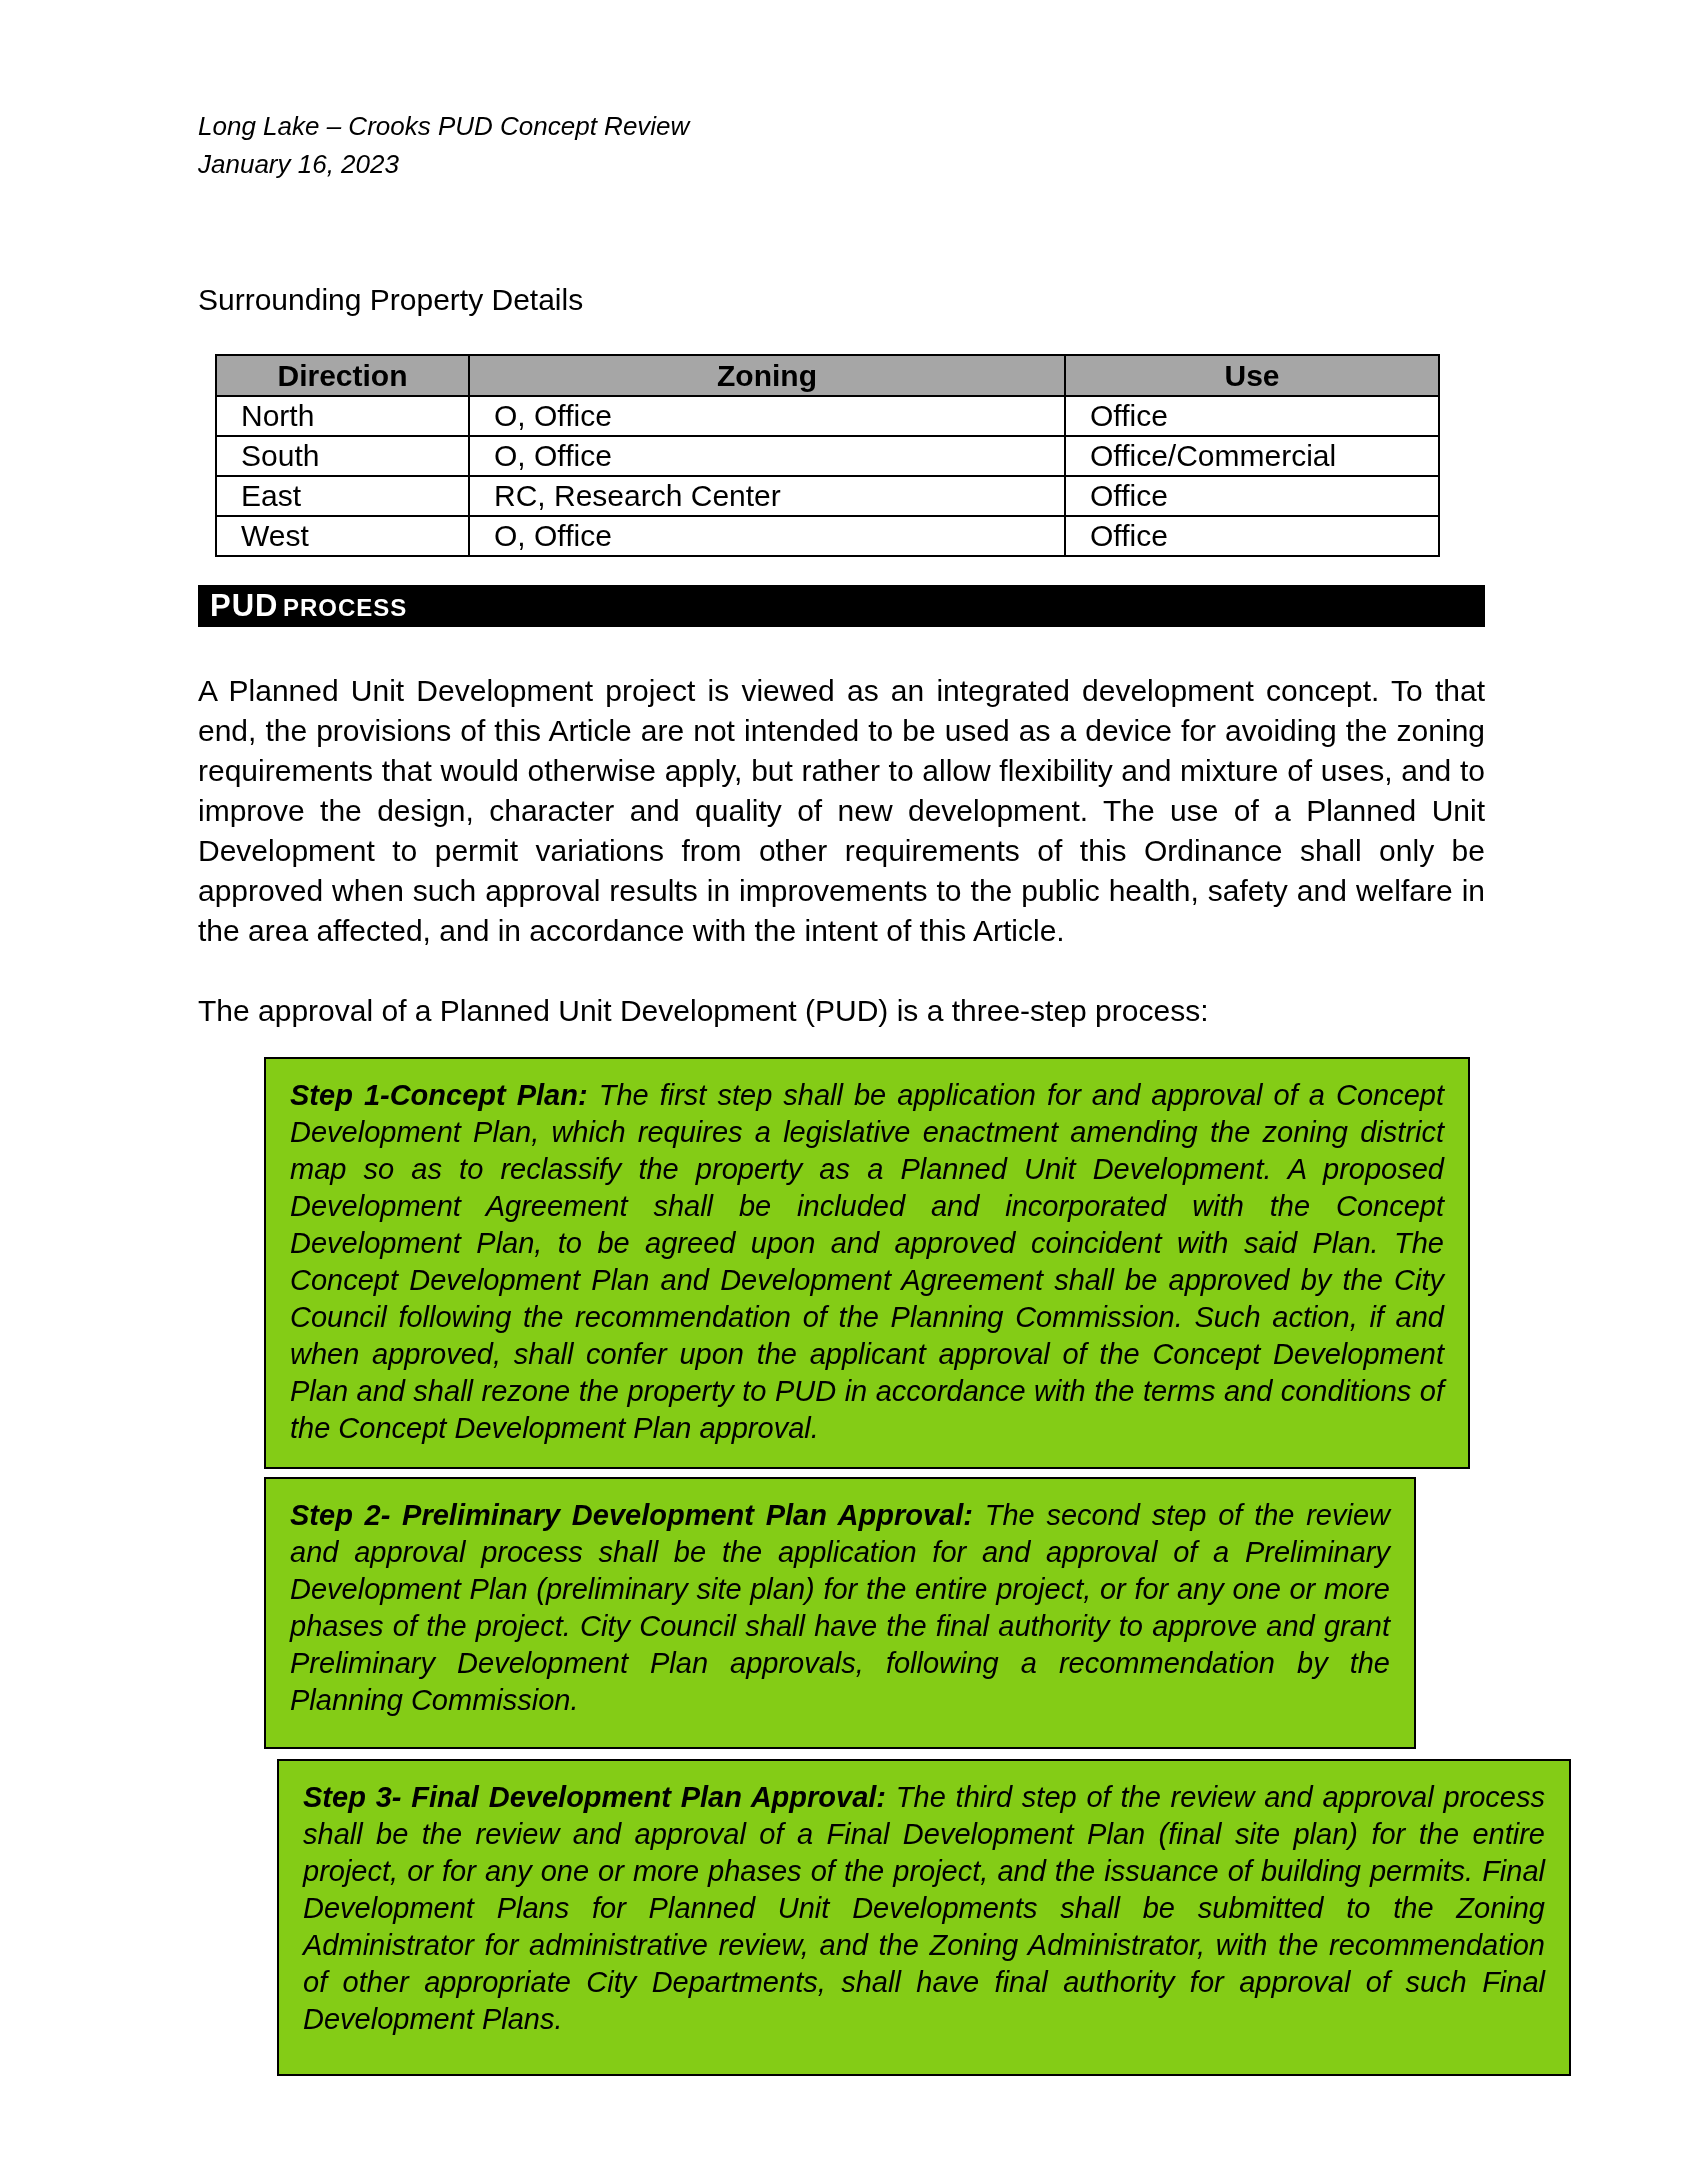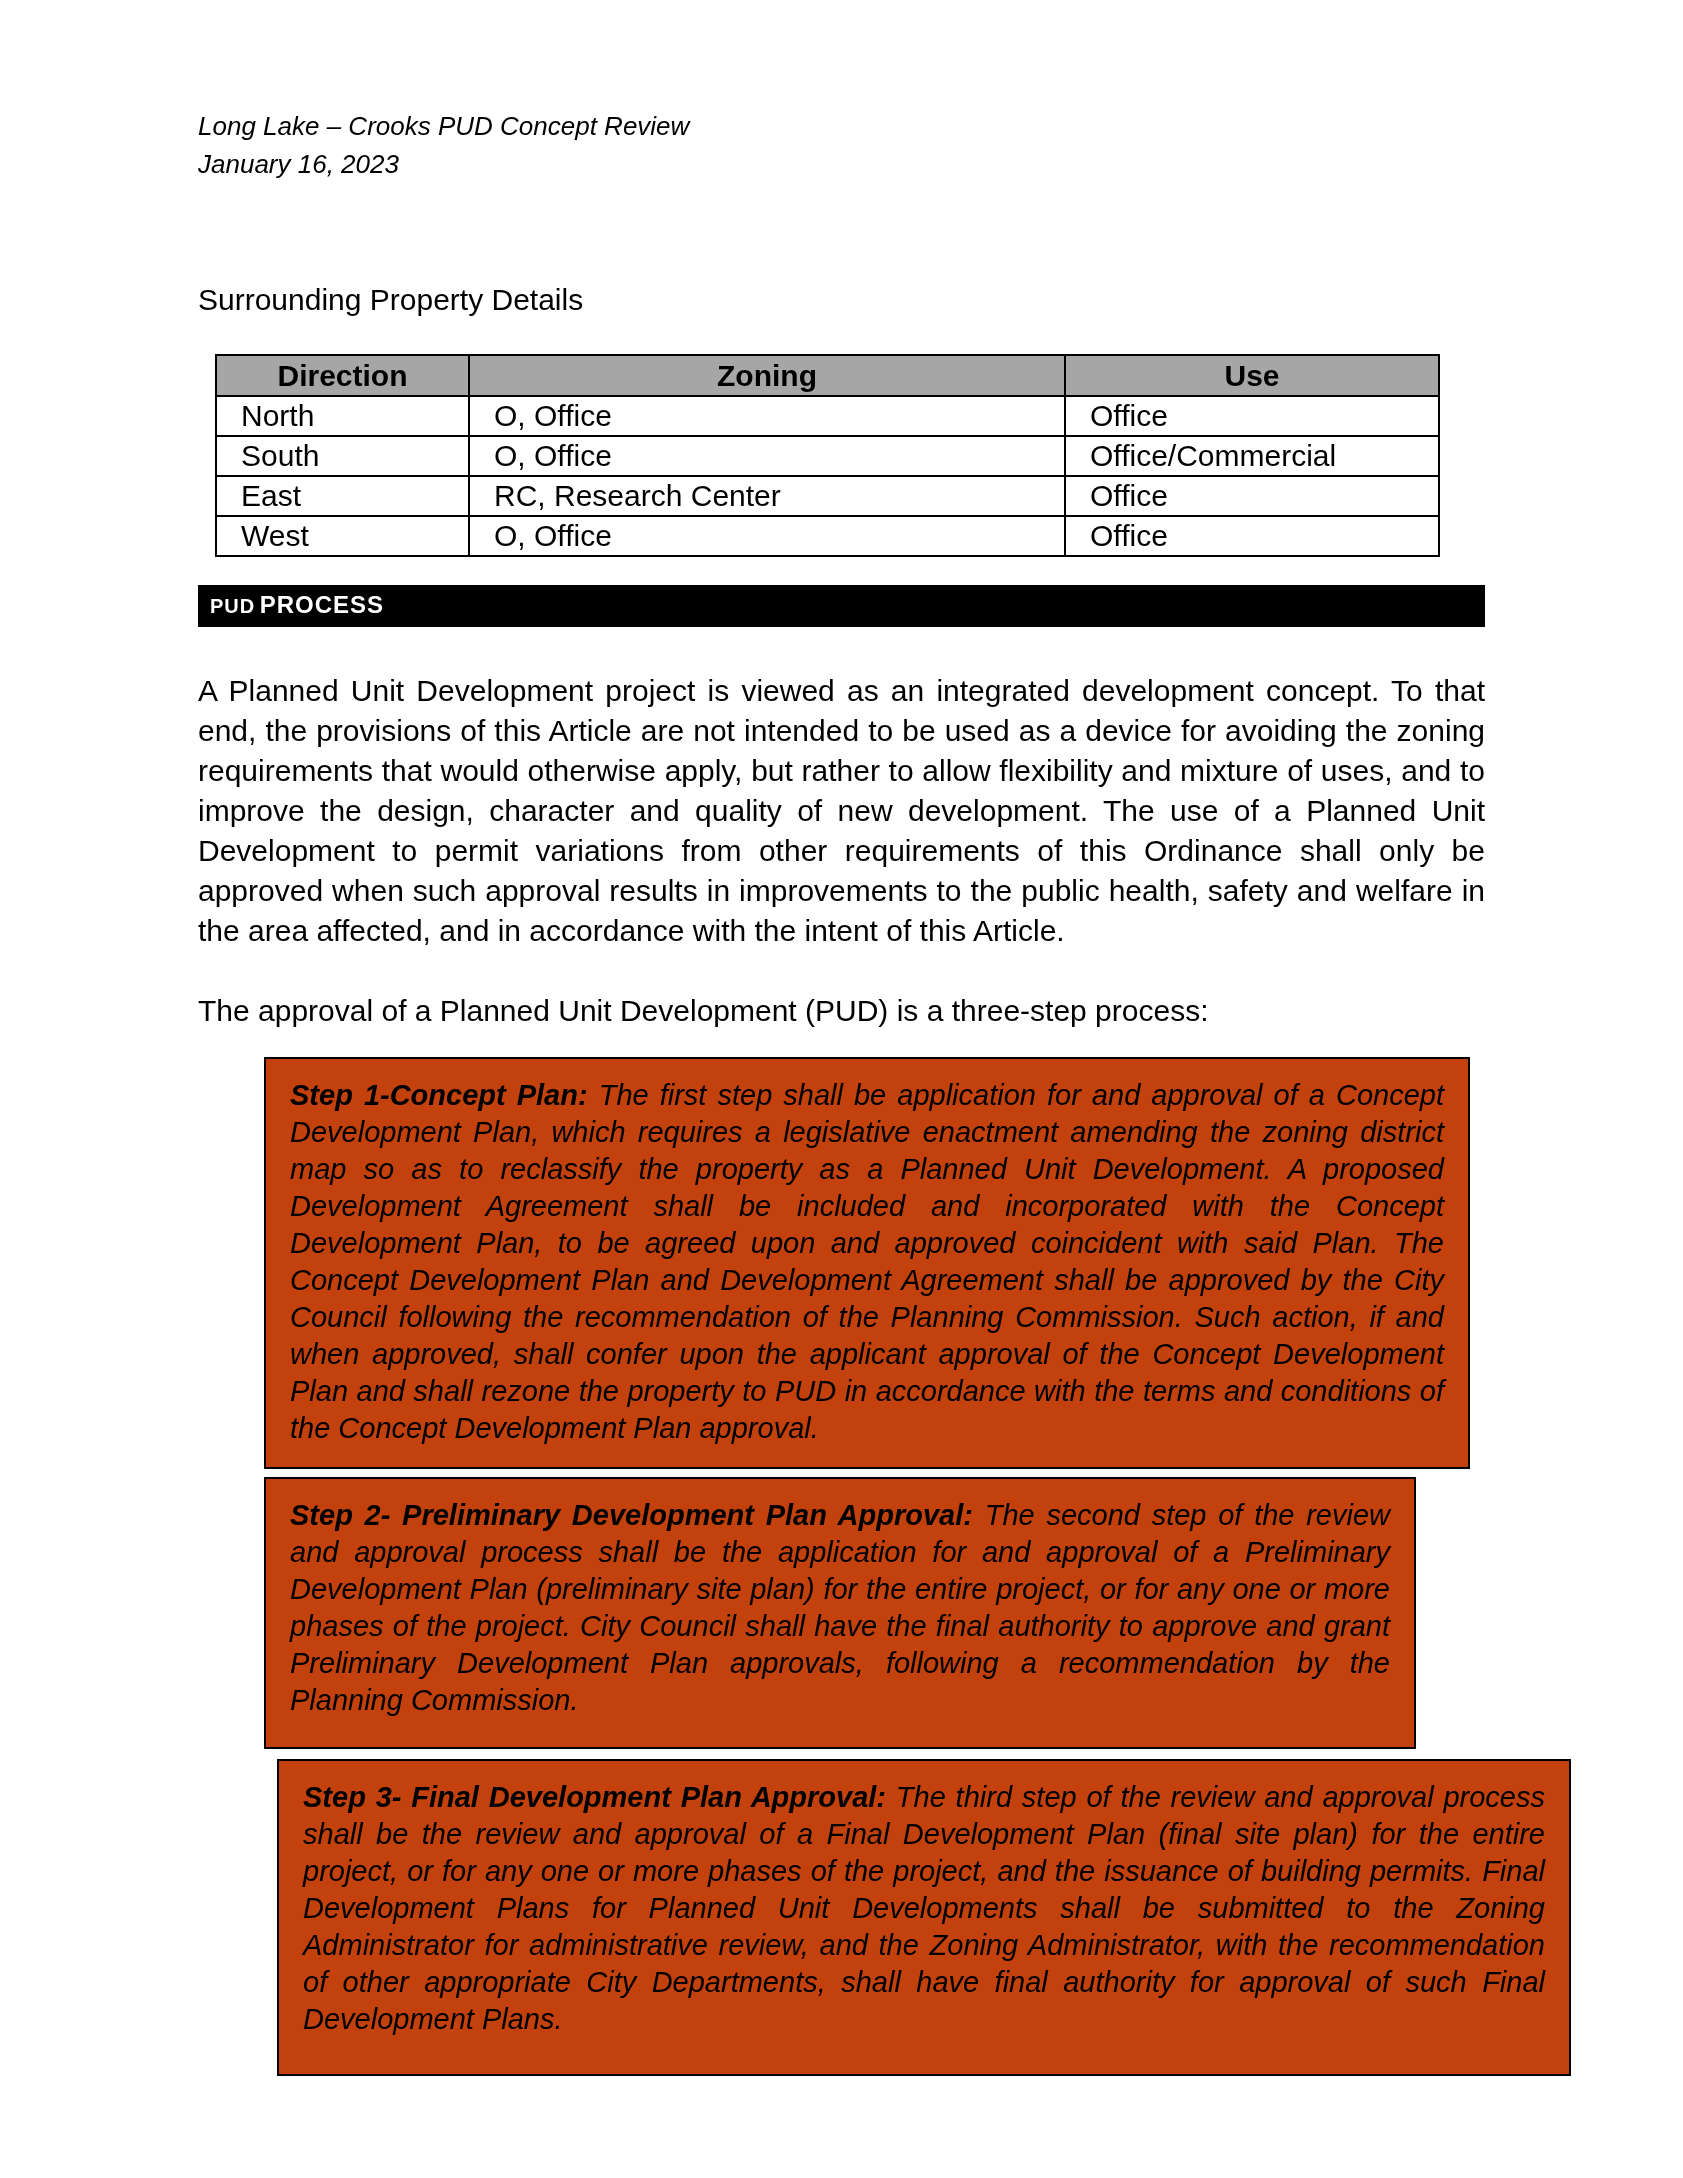--- a/index.html
+++ b/index.html
@@ -17,31 +17,31 @@
     border-collapse:collapse;font-size:30px;table-layout:fixed;
   }
   .prop-table th,.prop-table td{border:2px solid #000;}
   .prop-table th{background:#a6a6a6;font-weight:bold;text-align:center;height:39px;padding:0 10px;}
   .prop-table td{height:38px;padding:0 24px;text-align:left;}
   .banner{
     position:absolute;left:198px;top:585px;width:1287px;height:42px;
     background:#000000;color:#ffffff;box-sizing:border-box;padding-left:12px;
     white-space:nowrap;
   }
-  .banner .big{font-size:20px;font-weight:bold;line-height:42px;letter-spacing:1px;}
+  .banner .big{font-size:31px;font-weight:bold;line-height:42px;letter-spacing:1px;}
   .banner .small{font-size:24px;font-weight:bold;letter-spacing:1px;}
   .para-main{
     position:absolute;left:198px;top:671px;width:1287px;margin:0;
     font-size:30px;line-height:40px;text-align:justify;
   }
   .para-intro{position:absolute;left:198px;top:994px;width:1287px;margin:0;font-size:30px;}
   .step-box{
     position:absolute;box-sizing:border-box;border:2px solid #000;
     font-style:italic;font-size:29px;line-height:37px;text-align:justify;
-    padding:18px 24px 20px 24px;background:#c2410c;
+    padding:18px 24px 20px 24px;background:#84cc16;
   }
   .step-box .lead{font-weight:bold;}
   #step1{left:264px;top:1057px;width:1206px;}
   #step2{left:264px;top:1477px;width:1152px;padding-bottom:28px;}
   #step3{left:277px;top:1759px;width:1294px;padding-bottom:36px;}
 </style>
 </head>
 <body>
 
 <div class="page">

